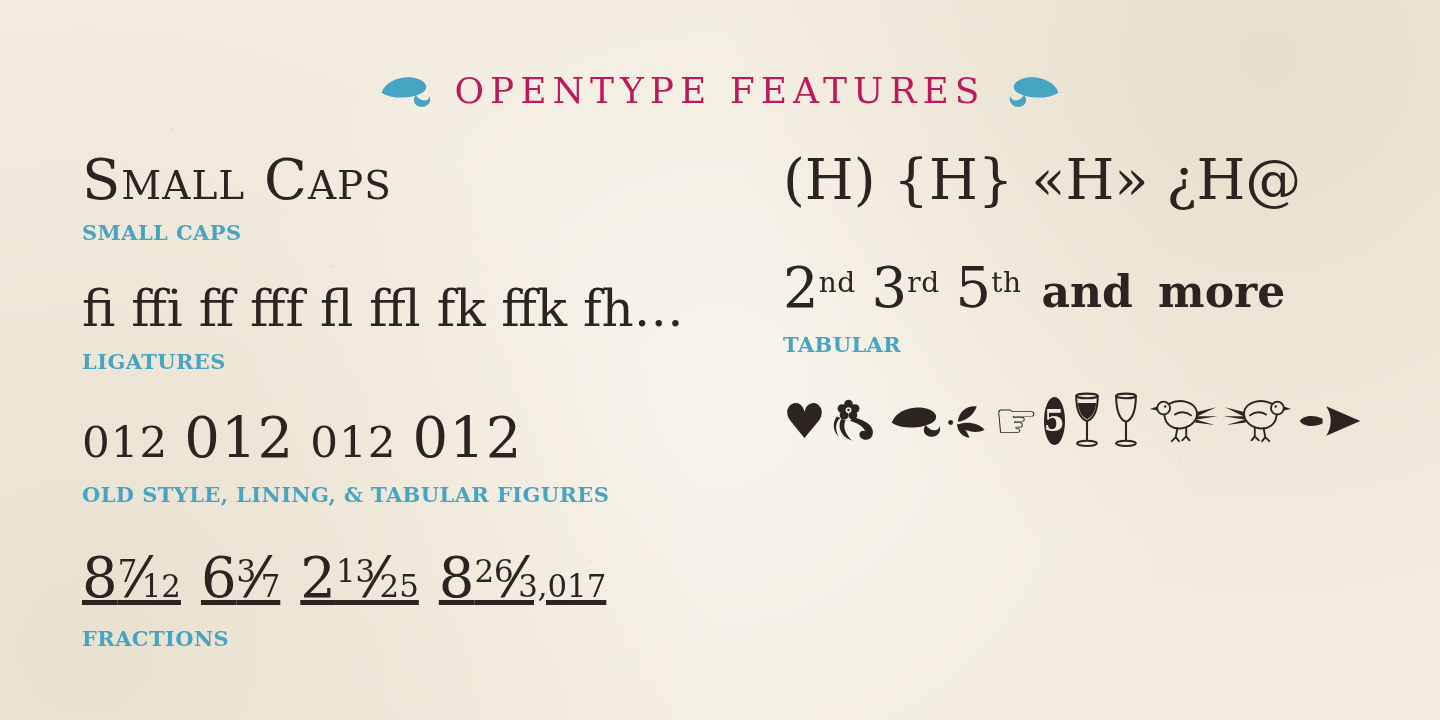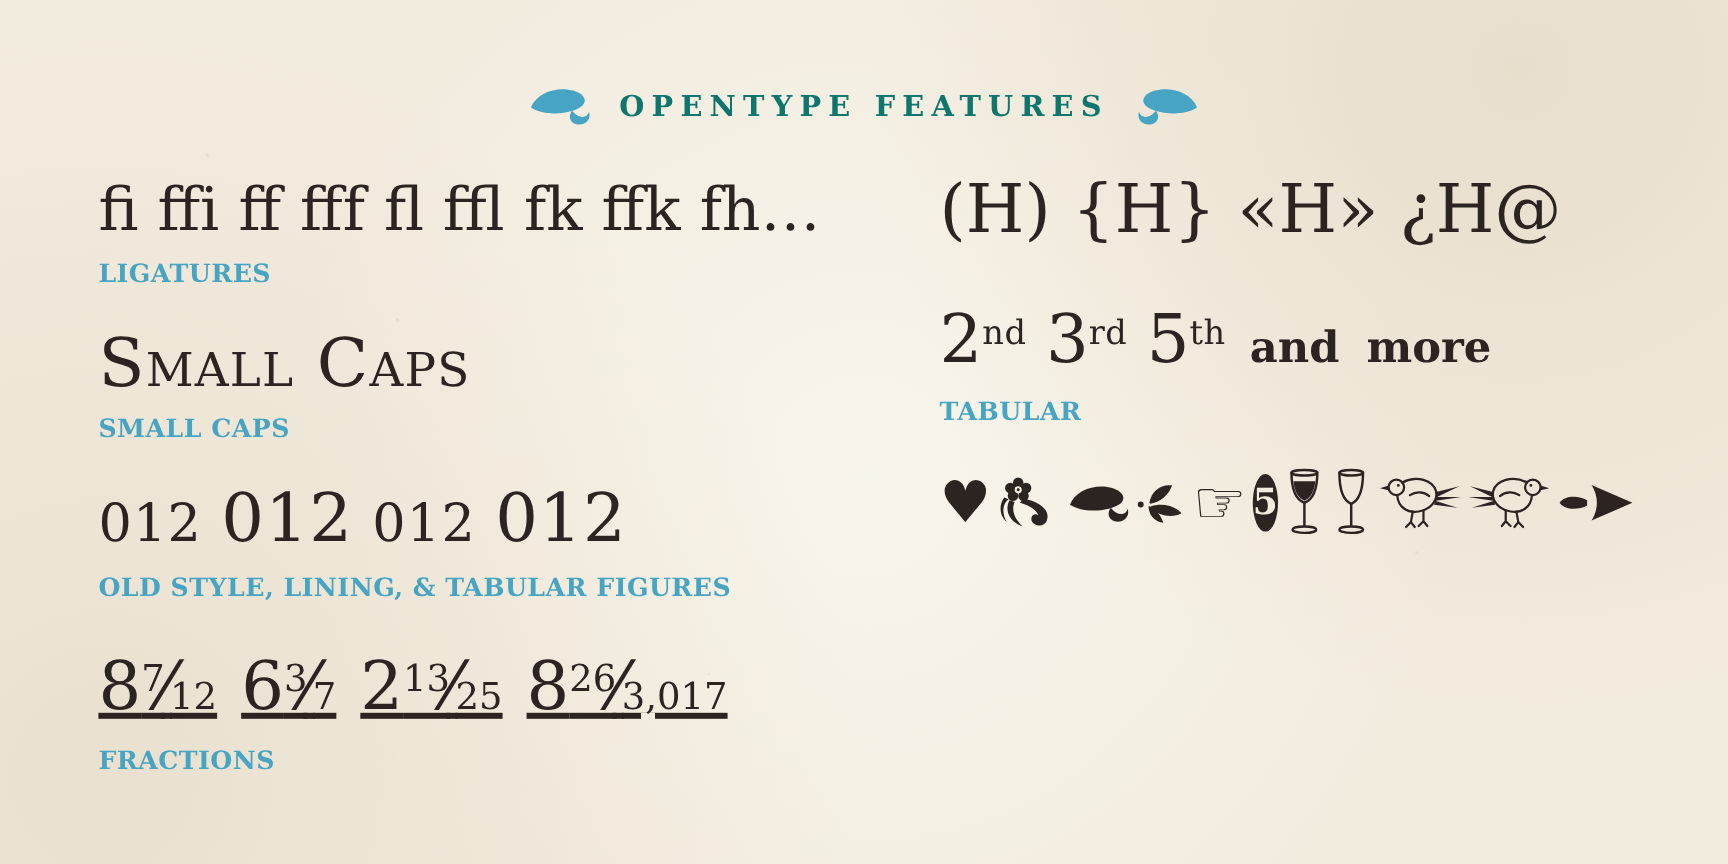--- a/index.html
+++ b/index.html
@@ -13,22 +13,22 @@
       radial-gradient(circle at 6% 90%,  rgba(223,211,189,.45), transparent 42%),
       radial-gradient(circle at 50% 55%, rgba(255,253,246,.5), transparent 60%),
       radial-gradient(2px 2px at 23% 37%, rgba(95,80,58,.14), transparent 100%),
       radial-gradient(2px 2px at 67% 22%, rgba(95,80,58,.12), transparent 100%),
       radial-gradient(2px 2px at 41% 78%, rgba(95,80,58,.13), transparent 100%),
       radial-gradient(2px 2px at 82% 64%, rgba(95,80,58,.11), transparent 100%),
       radial-gradient(2px 2px at 12% 18%, rgba(95,80,58,.12), transparent 100%);
   }
   .header { display:flex; justify-content:center; align-items:center; gap:22px; padding-top:70px; }
   .title {
-    font-size:24px; letter-spacing:6px; font-weight:700;
-    color:#0f766e; white-space:nowrap;
+    font-size:36px; letter-spacing:6px; font-weight:400;
+    color:#be185d; white-space:nowrap;
   }
   .orn { width:54px; height:36px; fill:#47a4c3; }
   .orn.flip { transform:scaleX(-1); }
 
   .features {
     display:grid; grid-template-columns:620px 577px; column-gap:81px;
     padding-left:82px; margin-top:30px;
   }
   .feature { margin-bottom:25px; }
   .sample { font-size:56px; line-height:78px; white-space:pre; display:block; }
@@ -46,21 +46,21 @@
   .frac { margin-right:20px; white-space:nowrap;text-decoration:underline; }
   .fnum { font-size:.55em; vertical-align:.5em; margin-right:-.05em; }
   .fsl  { margin:0 -.03em; }
   .fden { font-size:.55em; }
 
   .chem sub { font-size:.55em; vertical-align:-.12em; }
   .chem sup { font-size:.55em; vertical-align:.52em; }
 
   .ord { margin-right:16px; white-space:nowrap; }
   .ord sup { font-size:.5em; vertical-align:.55em; letter-spacing:.5px; }
-  .ord-tail { font-size:36px; font-weight:700; word-spacing:10px; margin-left:4px; }
+  .ord-tail { font-size:44px; font-weight:700; word-spacing:10px; margin-left:4px; }
 
   .dingbats { height:78px; display:flex; align-items:center; gap:5px; }
   .db { display:inline-flex; align-items:center; justify-content:center; }
   .db svg { display:block; }
   .db .stroke { fill:none; stroke:#2b2421; stroke-width:2.3; stroke-linecap:round; stroke-linejoin:round; }
   .db .fill { fill:#2b2421; }
   .heart-glyph { font-family:"DejaVu Sans",sans-serif; font-size:48px; line-height:1; }
   .hand-glyph  { font-family:"DejaVu Sans",sans-serif; font-size:50px; line-height:1; }
   .circle5 {
     width:48px; height:48px; border-radius:50%; background:#2b2421;
@@ -81,27 +81,27 @@
     <path d="M2 24 C8 8 30 2 46 7 C58 11 60 19 52 24 C40 31 16 33 2 24 Z"></path>
     <path d="M44 27 C50 36 60 35 61 28 C64 36 57 43 48 41 C41 39 40 32 44 27 Z"></path>
   </svg>
 </div>
 
 <div class="features">
 
   <div class="col">
 
     <div class="feature">
+      <span class="sample smallcaps-sample">Small Caps</span>
+      <div class="label">SMALL CAPS</div>
+    </div>
+
+    <div class="feature">
       <span class="sample lig-sample">fi ffi ff fff fl ffl fk ffk fh…</span>
       <div class="label">LIGATURES</div>
-    </div>
-
-    <div class="feature">
-      <span class="sample smallcaps-sample">Small Caps</span>
-      <div class="label">SMALL CAPS</div>
     </div>
 
     <div class="feature">
       <span class="sample"><span class="fig-group oldstyle">012</span><span class="fig-group">012</span><span class="fig-group oldstyle">012</span><span class="fig-group">012</span></span>
       <div class="label">OLD STYLE, LINING, &amp; TABULAR FIGURES</div>
     </div>
 
     <div class="feature">
       <span class="sample"><span class="frac"><span>8</span><span class="fnum">7</span><span class="fsl">⁄</span><span class="fden">12</span></span><span class="frac"><span>6</span><span class="fnum">3</span><span class="fsl">⁄</span><span class="fden">7</span></span><span class="frac"><span>2</span><span class="fnum">13</span><span class="fsl">⁄</span><span class="fden">25</span></span><span class="frac"><span>8</span><span class="fnum">26</span><span class="fsl">⁄</span><span class="fden">3,017</span></span></span>
       <div class="label">FRACTIONS</div>

